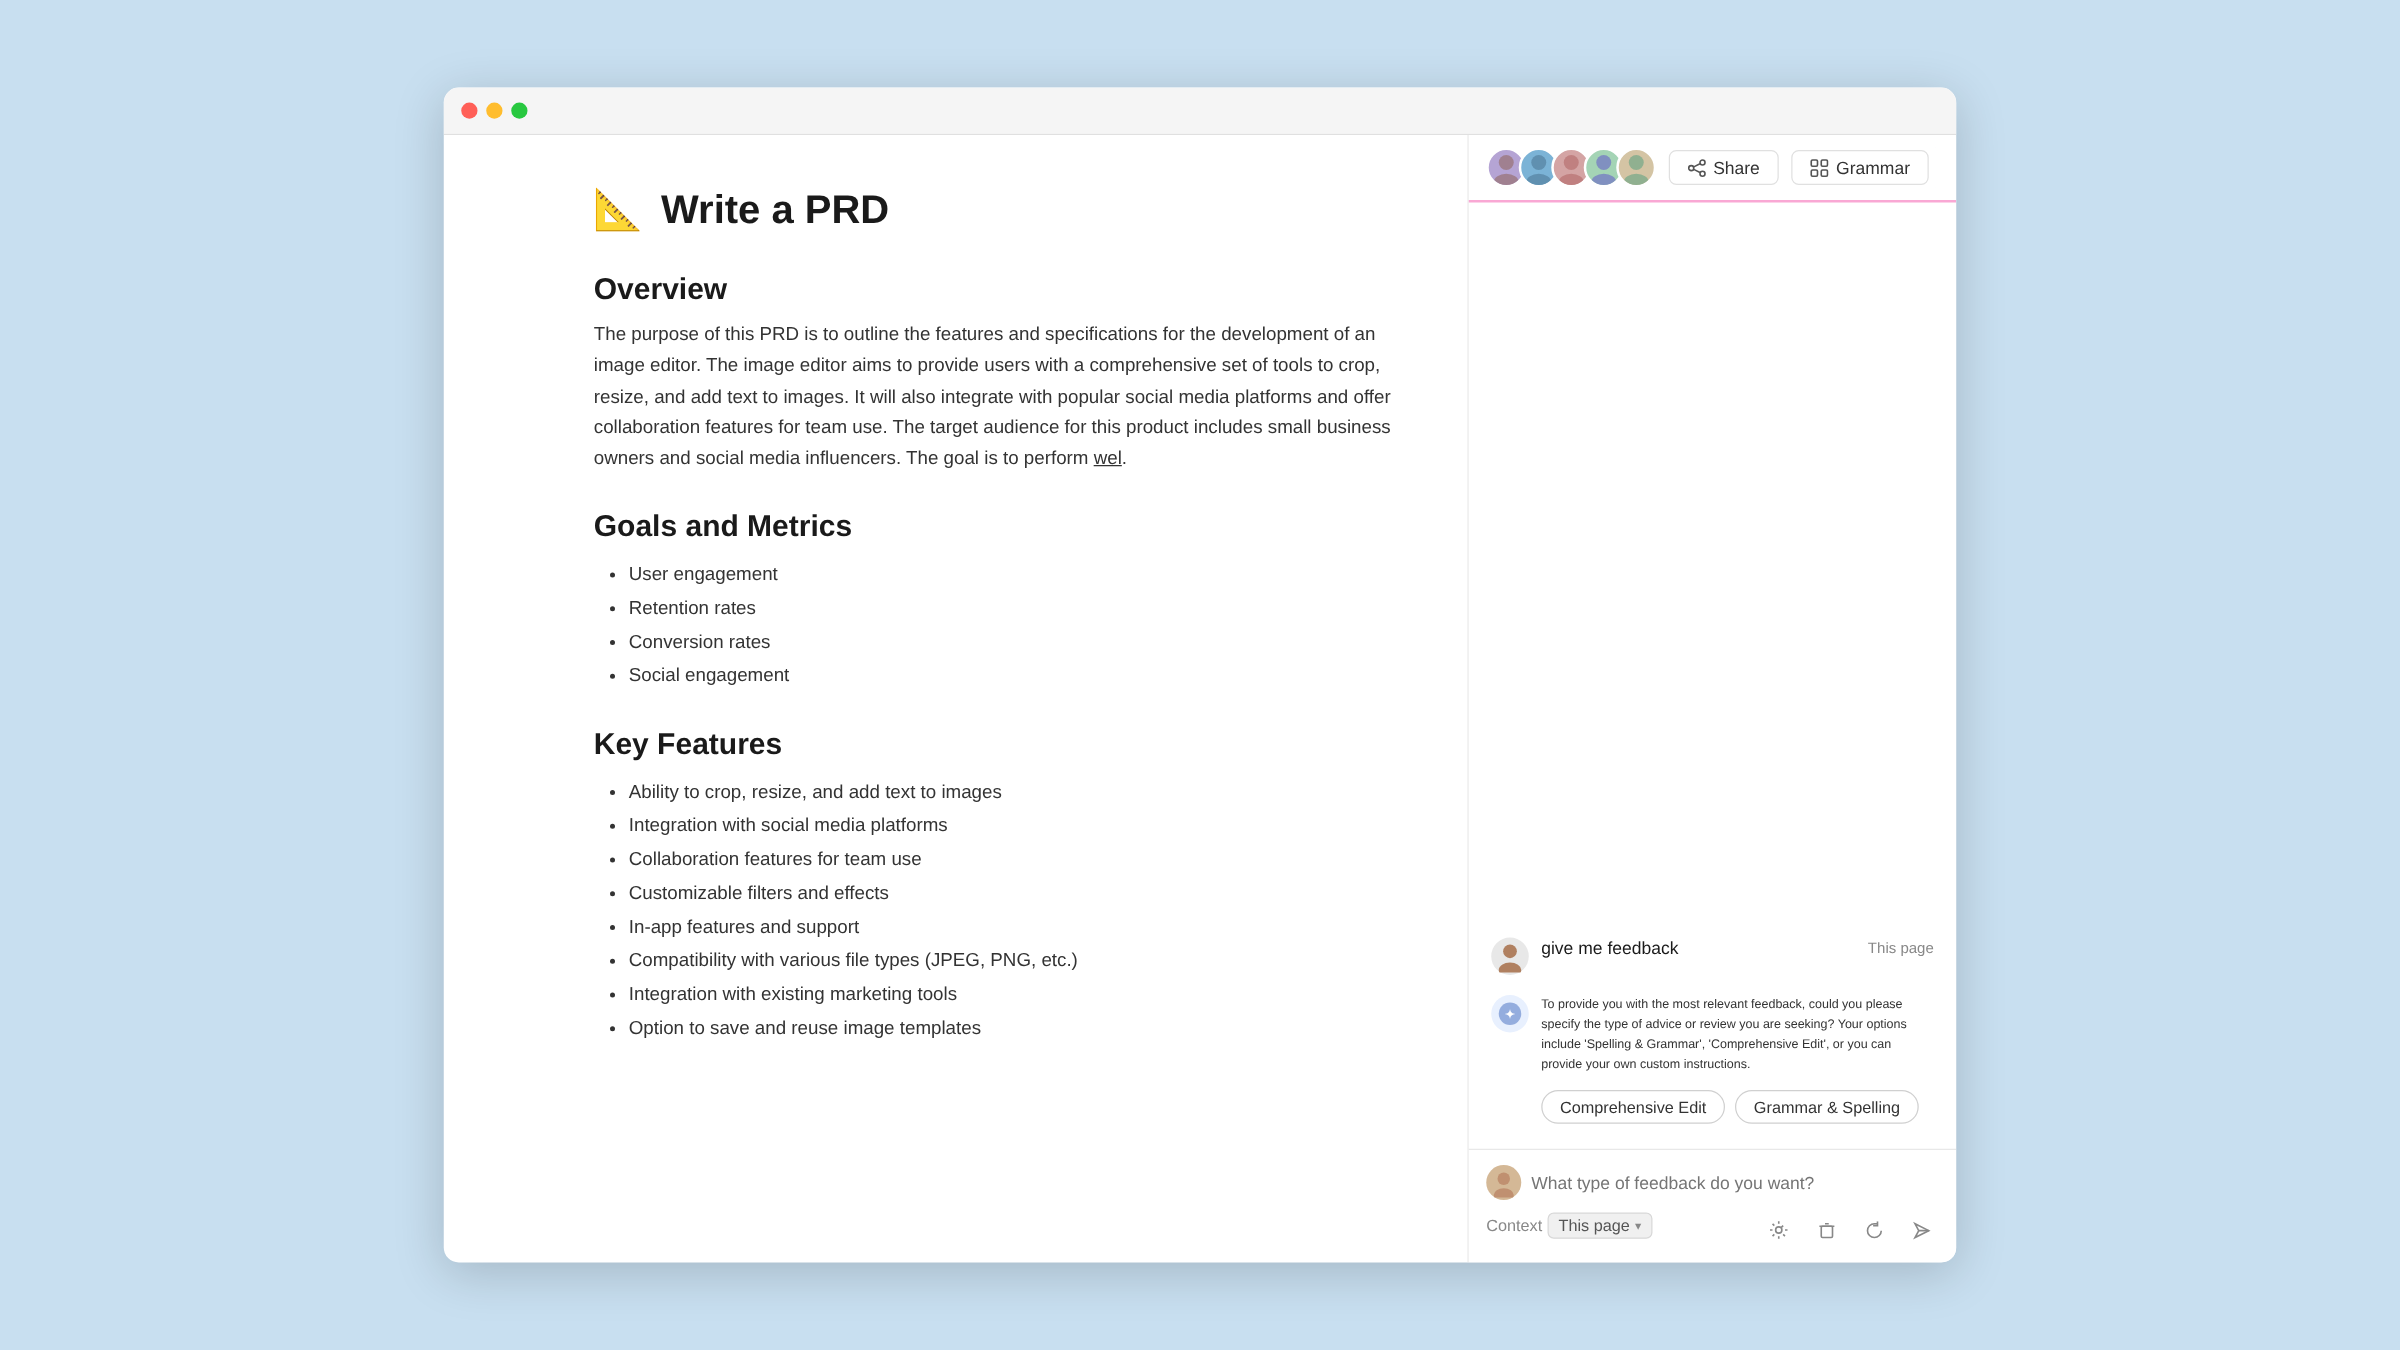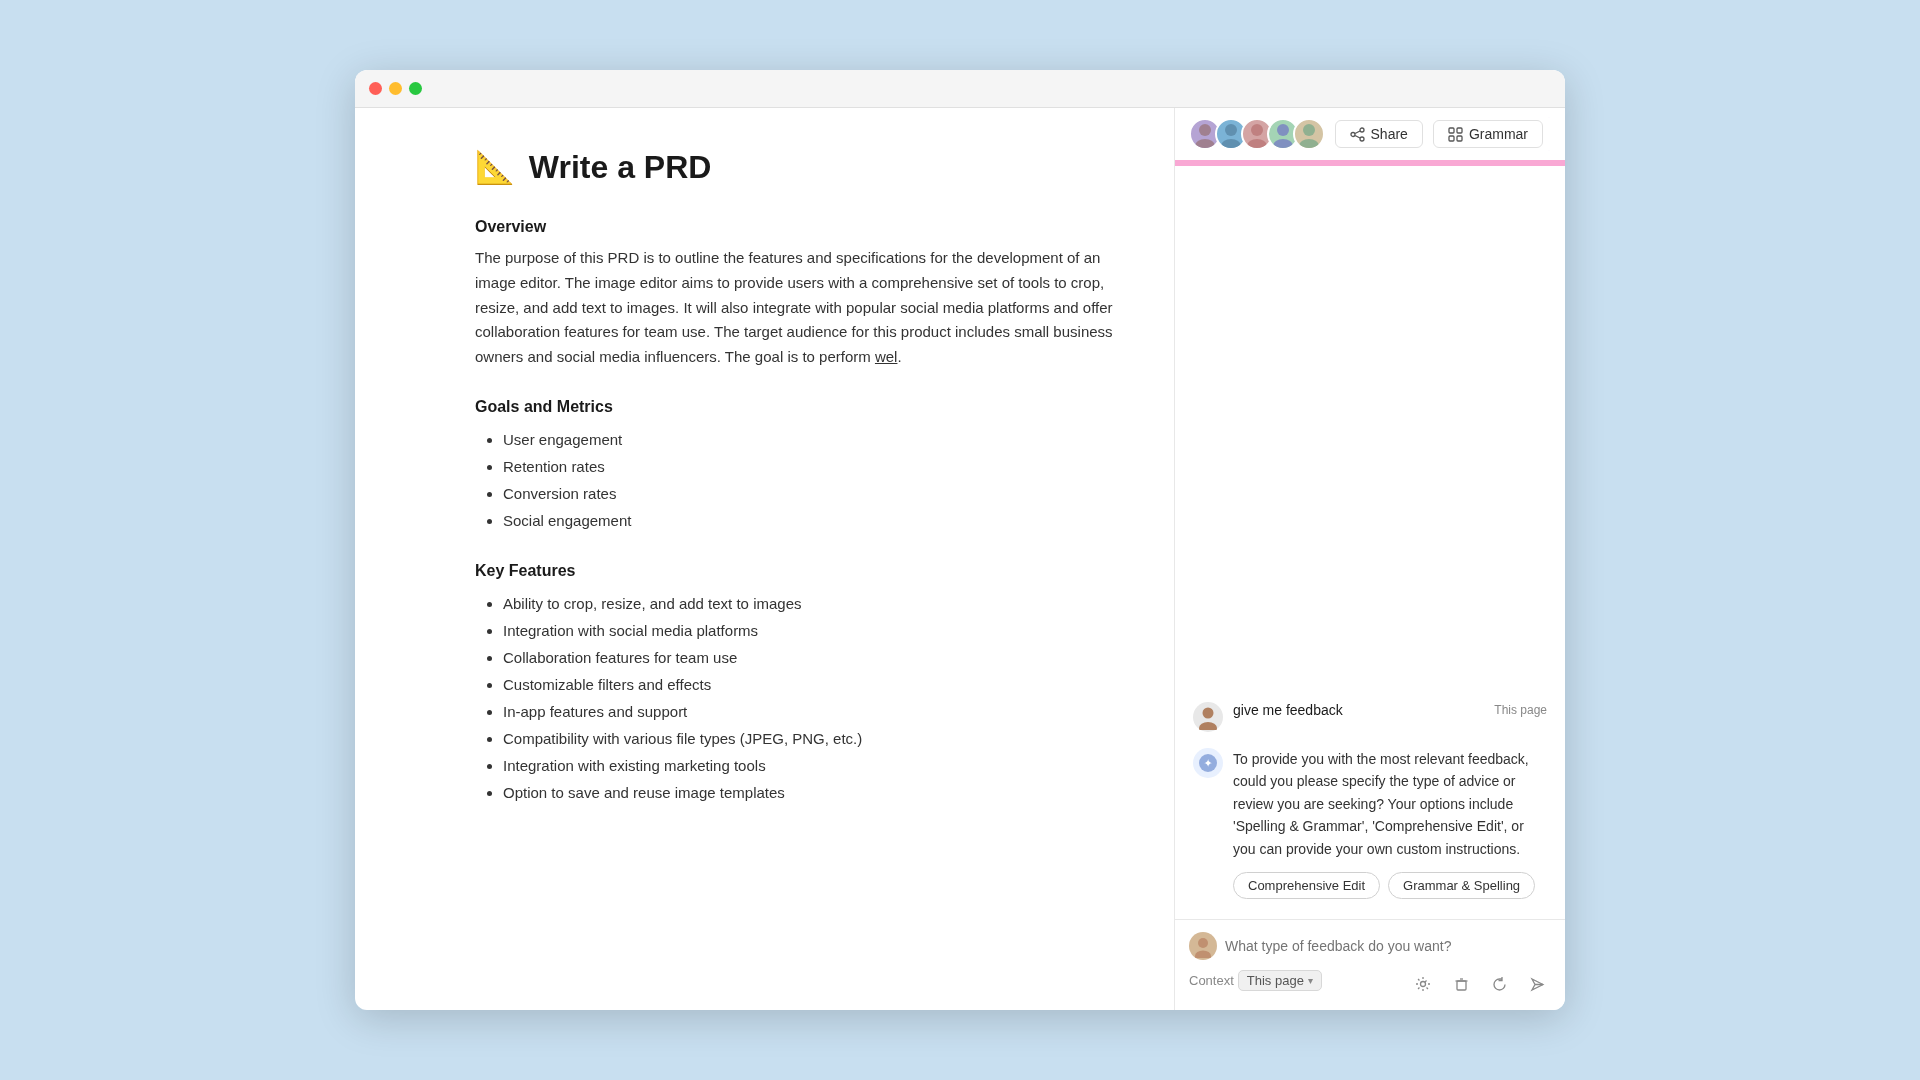--- a/index.html
+++ b/index.html
@@ -101,21 +101,21 @@
       padding: 5px 14px;
       border: 1px solid #e0e0e0;
       border-radius: 6px;
       background: #fff;
       cursor: pointer;
       font-size: 14px;
       color: #333;
     }
     
     .section-heading {
-      font-size: 16px;
+      font-size: 24px;
       font-weight: 700;
       color: #1a1a1a;
       margin-bottom: 10px;
       margin-top: 28px;
     }
     .section-heading:first-child { margin-top: 0; }
     .body-text {
       font-size: 15px;
       line-height: 1.65;
       color: #333;
@@ -187,21 +187,21 @@
       font-weight: 500;
     }
     .message-context-tag {
       font-size: 12px;
       color: #888;
       white-space: nowrap;
       flex-shrink: 0;
       padding-top: 1px;
     }
     .ai-message-text {
-      font-size: 14px;
+      font-size: 10px;
       line-height: 1.6;
       color: #333;
     }
     .action-buttons {
       display: flex;
       gap: 8px;
       margin-top: 12px;
       flex-wrap: wrap;
     }
     .action-btn {
@@ -348,21 +348,21 @@
         <li>Customizable filters and effects</li>
         <li>In-app features and support</li>
         <li>Compatibility with various file types (JPEG, PNG, etc.)</li>
         <li>Integration with existing marketing tools</li>
         <li>Option to save and reuse image templates</li>
       </ul>
     </div>
 
     <div class="ai-panel">
 
-      <div style="display:flex; align-items:center; justify-content:flex-end; gap:10px; padding: 8px 14px; border-bottom: 6px solid #f9a8d4;">
+      <div style="display:flex; align-items:center; justify-content:flex-end; gap:10px; padding: 8px 14px; border-bottom: 2px solid #f9a8d4;">
 
         <div class="avatar-group">
           <div class="avatar avatar-1" title="User 1">
             <svg width="28" height="28" viewBox="0 0 28 28">
                 <circle cx="14" cy="10" r="6" fill="#a08090"></circle>
                 <ellipse cx="14" cy="26" rx="10" ry="7" fill="#a08090"></ellipse>
               </svg>
           </div>
           <div class="avatar avatar-2" title="User 2">
             <svg width="28" height="28" viewBox="0 0 28 28">

